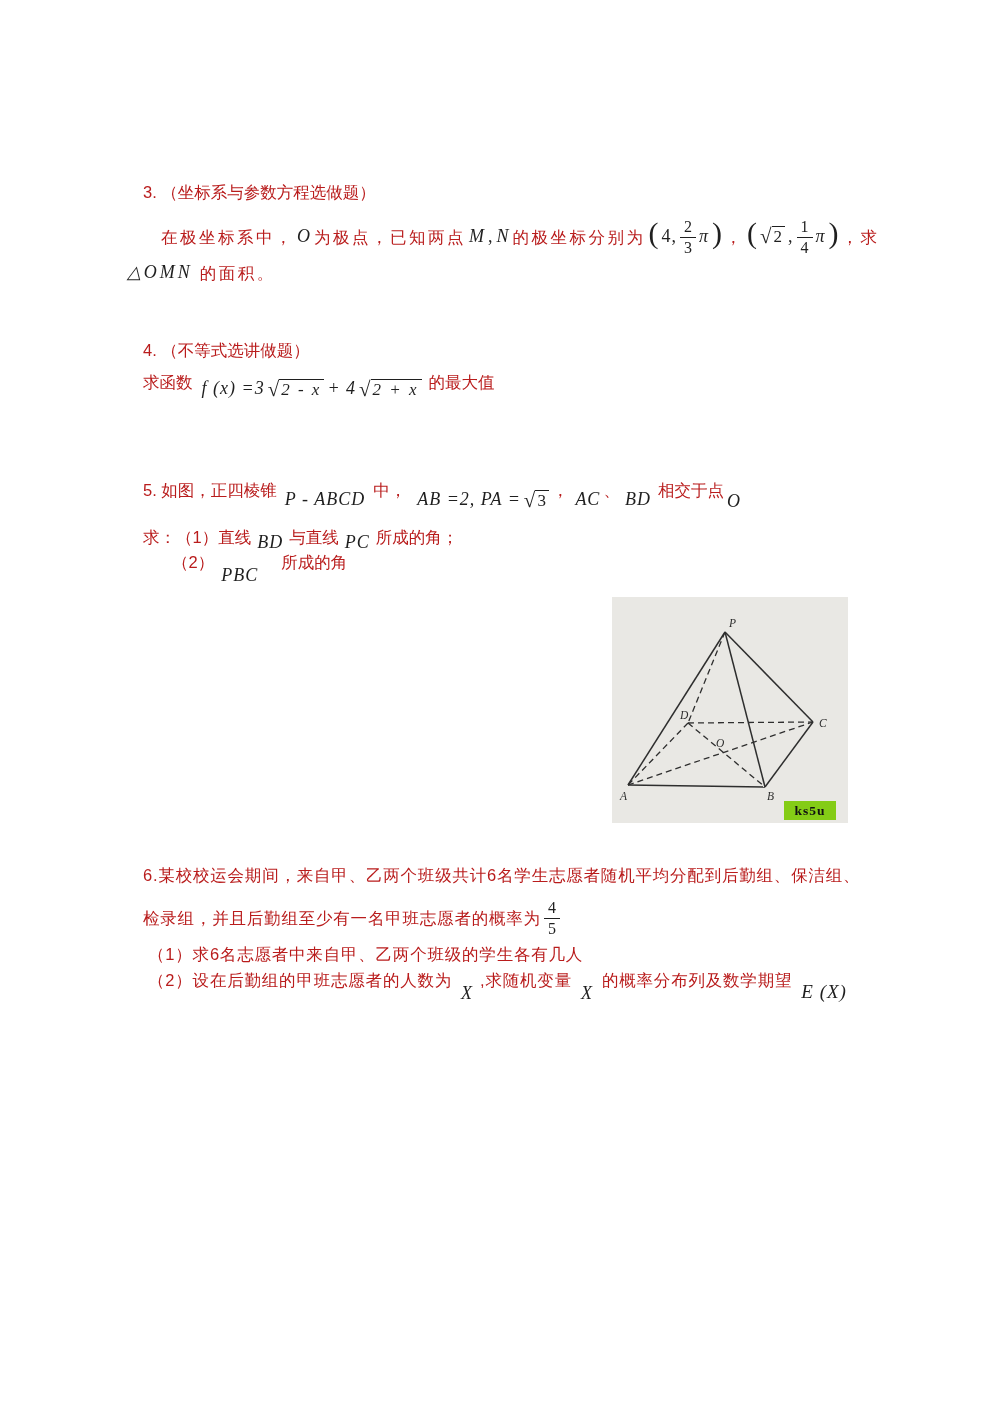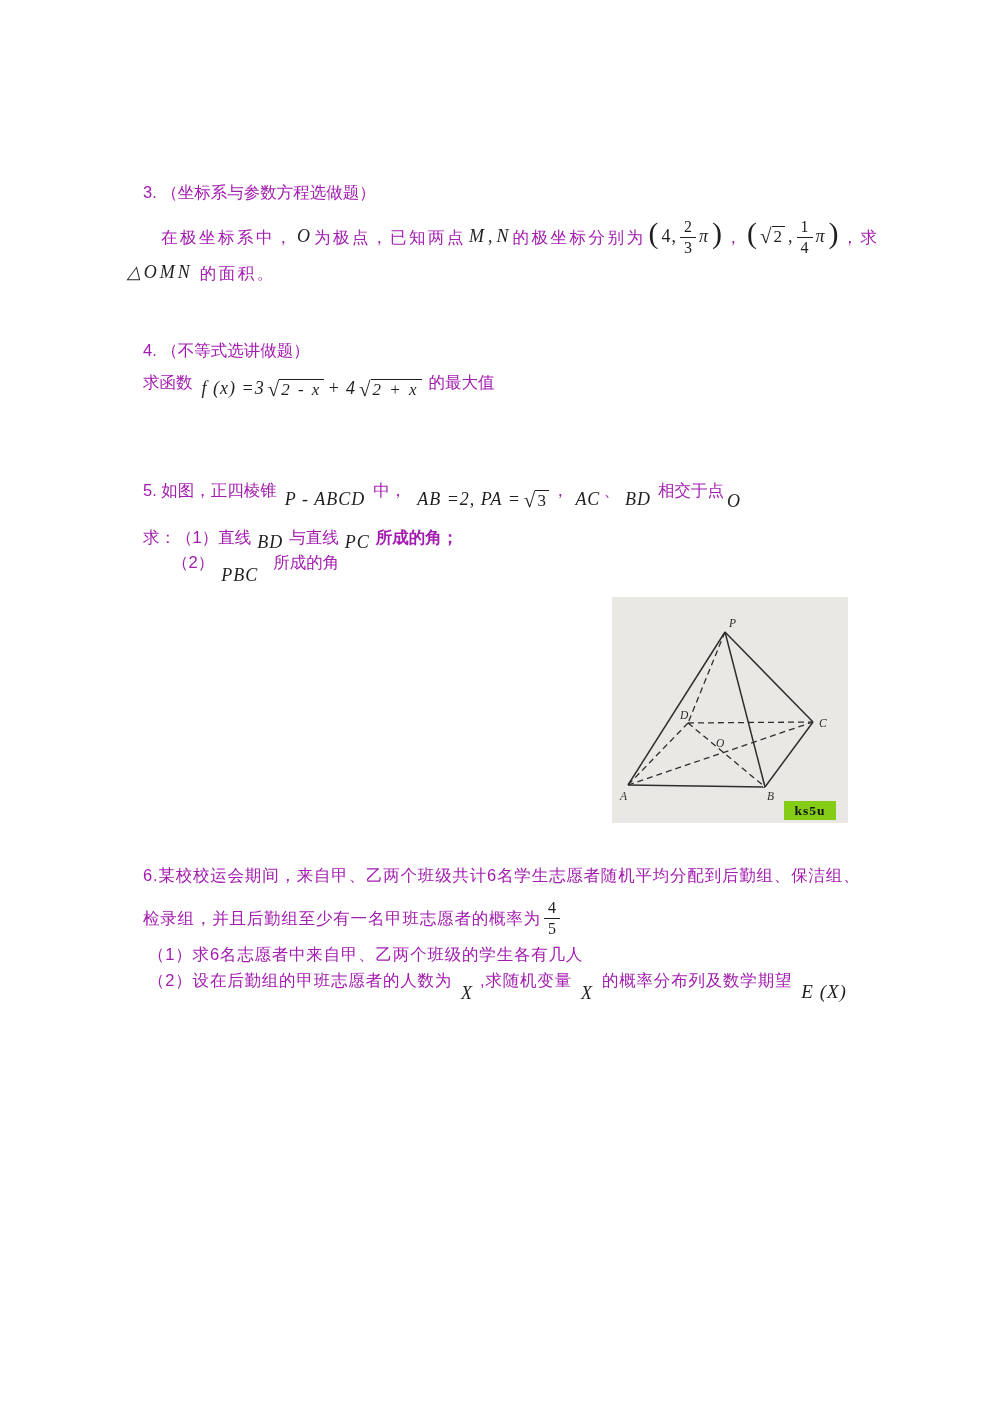--- a/index.html
+++ b/index.html
@@ -17,21 +17,21 @@
     display:flex;
     align-items:flex-start;
     white-space:nowrap;
     column-gap:3px;
   }
   .line.vcenter { align-items:center; }
   .cjk {
     font-family:"Liberation Sans", sans-serif;
     font-size:16.5px;
     line-height:1.25;
-    color:#a21caf;
+    color:#b91c1c;
   }
   .cjk.sp { letter-spacing:2.5px; }
   .cjk.sp08 { letter-spacing:0.8px; }
   .math {
     font-family:"Liberation Serif", serif;
     font-style:italic;
     font-size:18px;
     line-height:1.1;
     letter-spacing:1px;
     color:#1f1f1f;
@@ -175,27 +175,27 @@
     <span class="math d12" style="margin-left:2px;">BD</span>
     <span class="cjk d2" style="margin-left:4px;">相交于点</span>
     <span class="math d14">O</span>
   </div>
 
   <div class="line" style="left:143px; top:527px;">
     <span class="cjk">求：（1）直线</span>
     <span class="math d6" style="margin-left:3px;">BD</span>
     <span class="cjk" style="margin-left:3px;">与直线</span>
     <span class="math d6" style="margin-left:3px;">PC</span>
-    <span class="cjk" style="margin-left:3px;font-weight:bold;">所成的角；</span>
+    <span class="cjk" style="margin-left:3px;">所成的角；</span>
   </div>
 
   <div class="line" style="left:172px; top:552px;">
     <span class="cjk">（2）</span>
     <span class="math d6" style="margin-left:4px;margin-top:8px;">PBC</span>
-    <span class="cjk" style="margin-left:12px;">所成的角</span>
+    <span class="cjk" style="margin-left:20px;">所成的角</span>
   </div>
 
   <div class="figure-box">
     <svg width="236" height="226" viewBox="0 0 236 226">
 
       <g stroke="#2e2e2e" stroke-width="1.5" fill="none">
         <line x1="113" y1="35" x2="16" y2="188"></line>
         <line x1="113" y1="35" x2="153" y2="190"></line>
         <line x1="113" y1="35" x2="201" y2="125"></line>
         <line x1="16" y1="188" x2="153" y2="190"></line>

